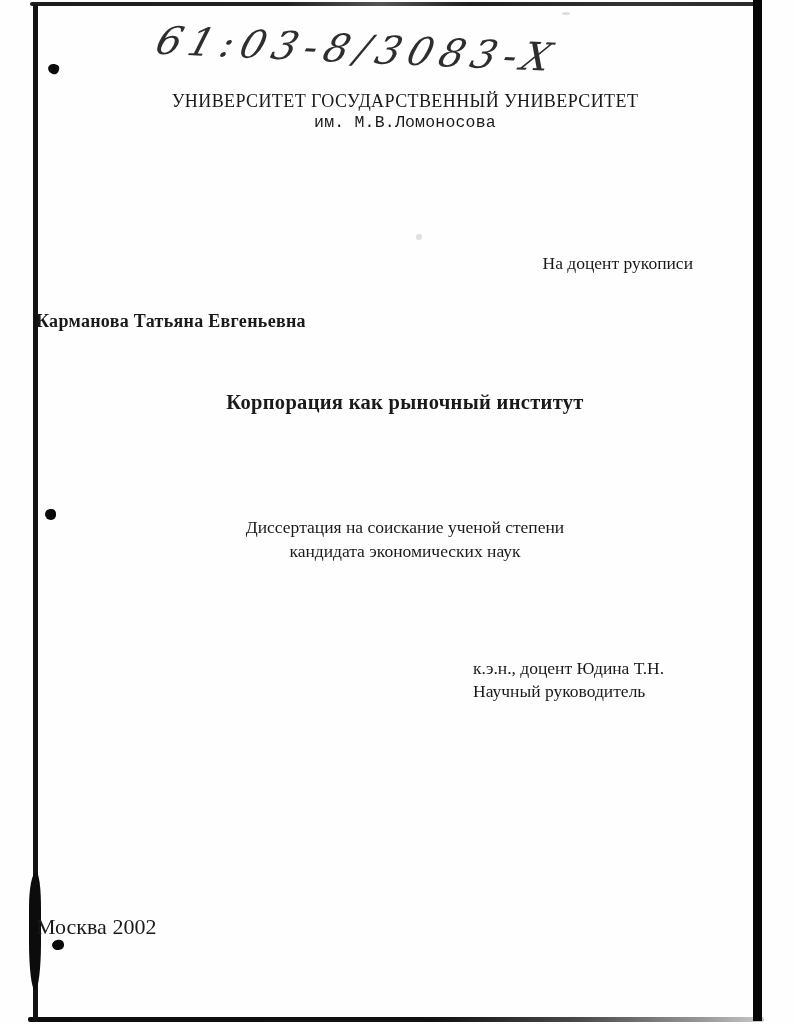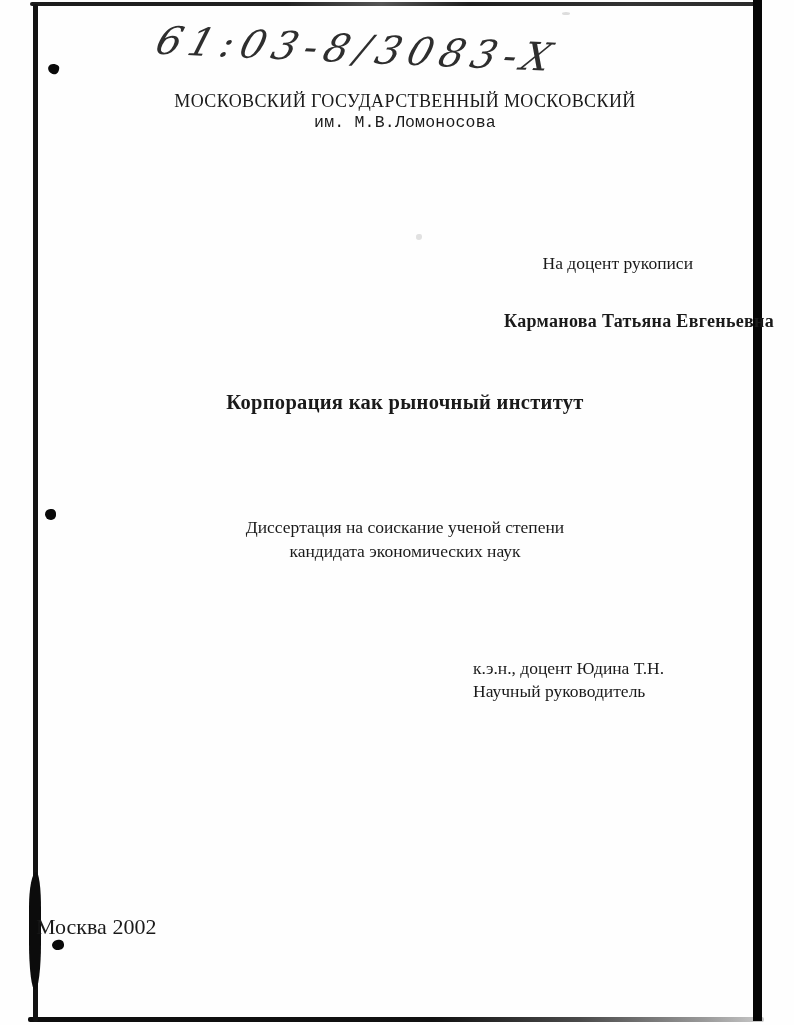--- a/index.html
+++ b/index.html
@@ -85,21 +85,21 @@
     line-height: 22px;
   }
   .university .line2 { font-size: 16.5px; letter-spacing: 0.2px; font-family: Liberation Mono, monospace; }
   .manuscript-note {
     position: absolute; right: 81px; top: 253px;
     font-size: 17.5px;
   }
   .author {
     position: absolute; left: 0; top: 311px;
     width: 100%;
-    text-align: right;
+    text-align: left;
     font-size: 18px;
     font-weight: bold;
     letter-spacing: 0.3px;
   }
   .title {
     position: absolute; left: 0; top: 391px;
     width: 100%;
     text-align: center;
     font-size: 20.5px;
     font-weight: bold;
@@ -144,21 +144,21 @@
   <div class="ink-dot dot-2"></div>
   <div class="ink-dot dot-3"></div>
   <div class="speck-1"></div>
   <div class="speck-2"></div>
 
   <div class="content">
 
     <div class="handwriting">61:03-8/3083-X</div>
 
     <div class="university">
-      <div class="line1">МОСКОВСКИЙ ГОСУДАРСТВЕННЫЙ МОСКОВСКИЙ</div>
+      <div class="line1">УНИВЕРСИТЕТ ГОСУДАРСТВЕННЫЙ УНИВЕРСИТЕТ</div>
       <div class="line2">им. М.В.Ломоносова</div>
     </div>
 
     <div class="manuscript-note">На доцент рукописи</div>
 
     <div class="author">Карманова Татьяна Евгеньевна</div>
 
     <div class="title">Корпорация как рыночный институт</div>
 
 

